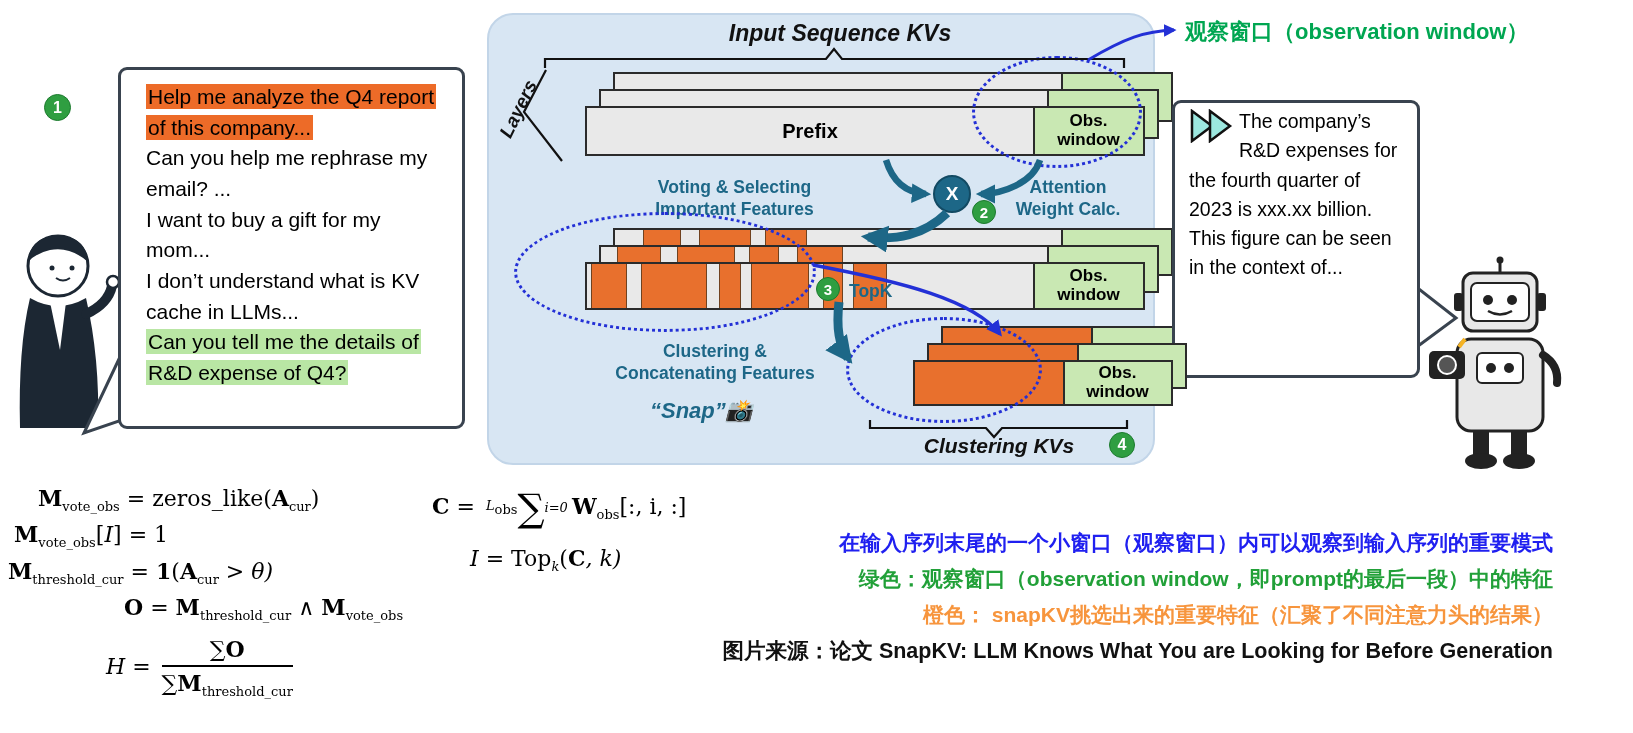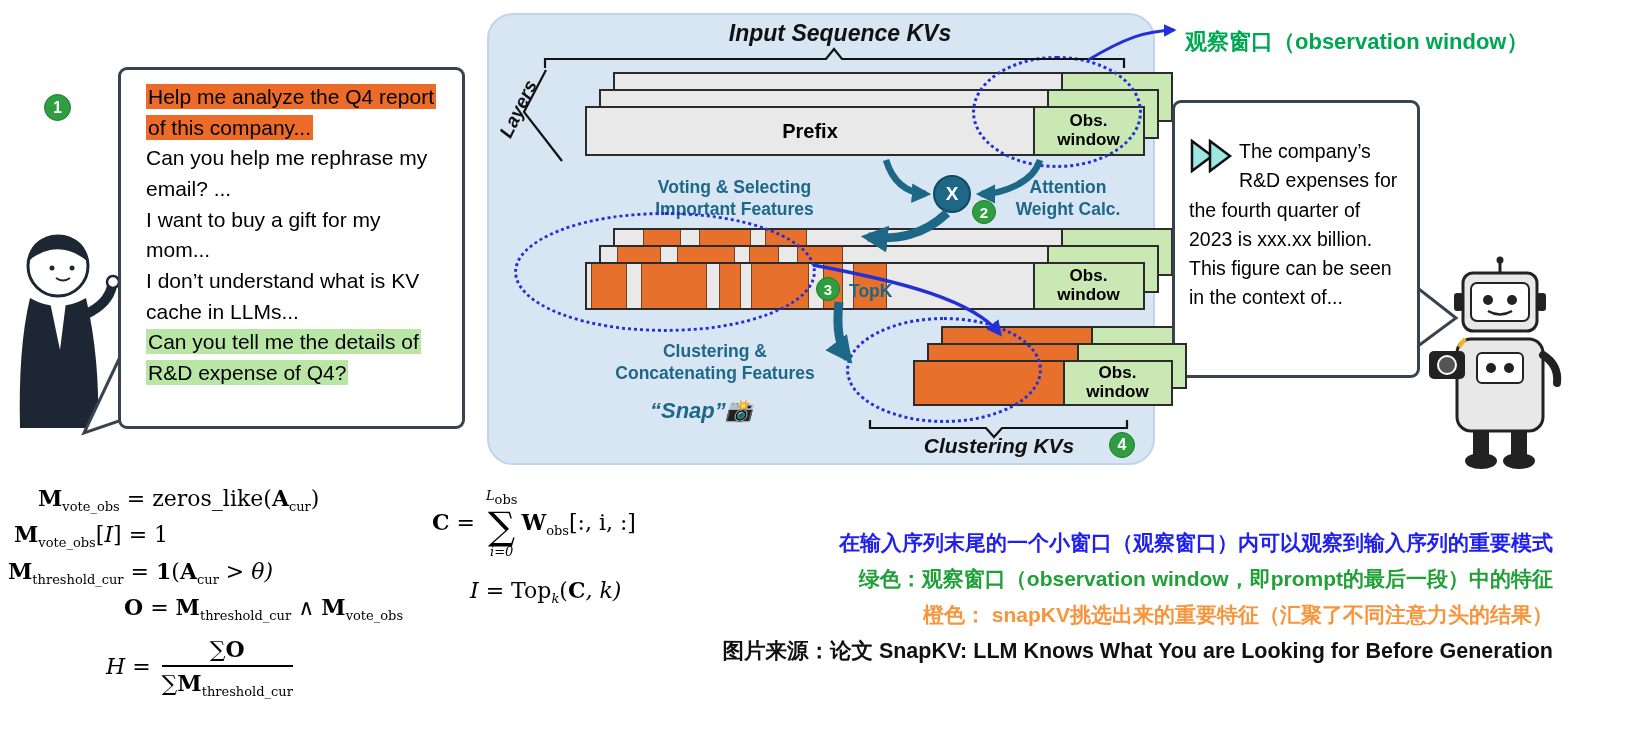--- a/index.html
+++ b/index.html
@@ -37,27 +37,27 @@
              font-size: 19px; border-radius: 50%; display: flex; align-items: center;
              justify-content: center; z-index: 5; }
 
   .teal-text { position: absolute; color: #1d6787; font-weight: 700; text-align: center;
                font-size: 17.5px; line-height: 1.27; z-index: 5; }
   .snap-label { position: absolute; left: 650px; top: 398px; color: #1d6787; font-weight: 700;
                 font-style: italic; font-size: 22px; z-index: 5; }
   .compressed-label { position: absolute; left: 893px; top: 434px; width: 212px; text-align: center;
                       font-size: 21px; font-weight: 700; font-style: italic; color: #111; z-index: 5; }
   .obs-window-cn { position: absolute; left: 1185px; top: 17px; font-size: 22px; font-weight: 700;
-                   color: #00a651; white-space: nowrap; z-index: 5; margin-top: 10px; }
+                   color: #00a651; white-space: nowrap; z-index: 5; }
 
   
   .bubble { position: absolute; background: #fff; border: 3px solid #39434f; border-radius: 9px;
             z-index: 3; }
   .bubble-left { left: 118px; top: 67px; width: 347px; height: 362px; padding: 12px 25px; }
-  .bubble-right { left: 1172px; top: 100px; width: 248px; height: 278px; padding: 34px 14px; }
+  .bubble-right { left: 1172px; top: 100px; width: 248px; height: 278px; padding: 4px 14px; }
   .q { margin: 0; font-size: 21px; line-height: 1.46; color: #000; }
   .hl { padding: 1px 2px; -webkit-box-decoration-break: clone; box-decoration-break: clone; }
   .hl-orange { background: #ed6b28; }
   .hl-green { background: #b9e6a4; }
   .answer-text { font-size: 19.5px; line-height: 1.5; color: #000; }
   .ff-icon { float: left; margin: 2px 4px 0 0; }
 
   .under-svg, .over-svg { position: absolute; left: 0; top: 0; pointer-events: none; }
   .under-svg { z-index: 2; }
   .over-svg { z-index: 6; }
@@ -66,21 +66,21 @@
   
   .math-col1 { position: absolute; left: 8px; top: 478px; width: 424px; z-index: 2; }
   .math-col2 { position: absolute; left: 432px; top: 482px; width: 260px; z-index: 2; }
   .fm-line { font-family: "DejaVu Serif", serif; font-size: 22px; color: #000; margin: 7px 0;
              white-space: nowrap; }
   .fb { font-weight: 700; } .fi { font-style: italic; }
   .fm-line sub { font-size: 13px; }
   .frac { display: inline-block; vertical-align: middle; text-align: center; margin-left: 4px; }
   .frac .num { display: block; border-bottom: 2px solid #000; padding: 0 10px 3px; }
   .frac .den { display: block; padding-top: 3px; }
-  .bigsum { display: inline-flex; flex-direction: column; align-items: center;
+  .bigsum { display: inline-flex; flex-direction: row; align-items: center;
             vertical-align: middle; line-height: 1; margin: 0 4px; }
   .bigsum .lim { font-size: 13px; line-height: 1.1; }
   .bigsum .sig { font-size: 38px; line-height: 1; }
 
   
   .notes { position: absolute; right: 80px; top: 525px; text-align: right; z-index: 2; }
   .note-line { font-size: 21px; font-weight: 700; line-height: 36px; white-space: nowrap; }
   .note-blue { color: #2020f0; }
   .note-orange { color: #f7953d; }
   .note-green { color: #21a038; }

